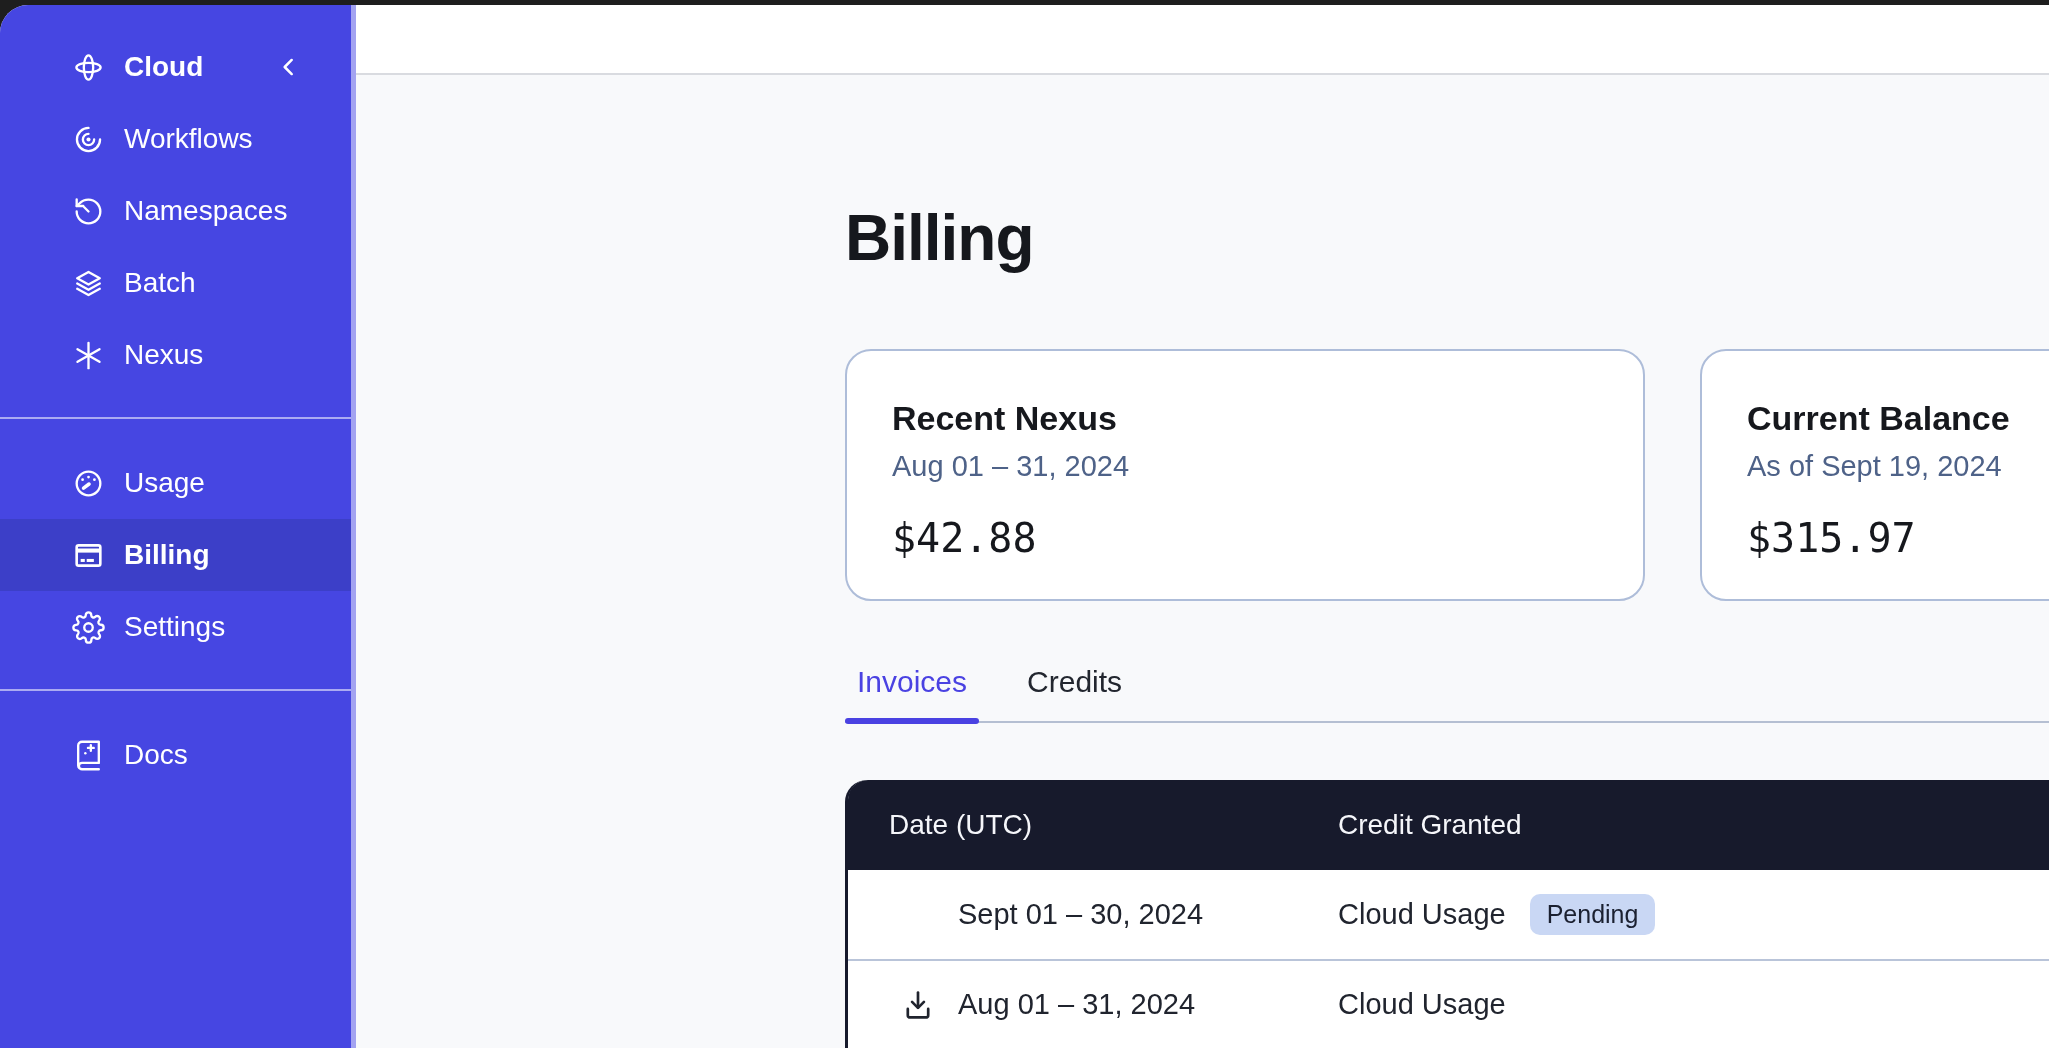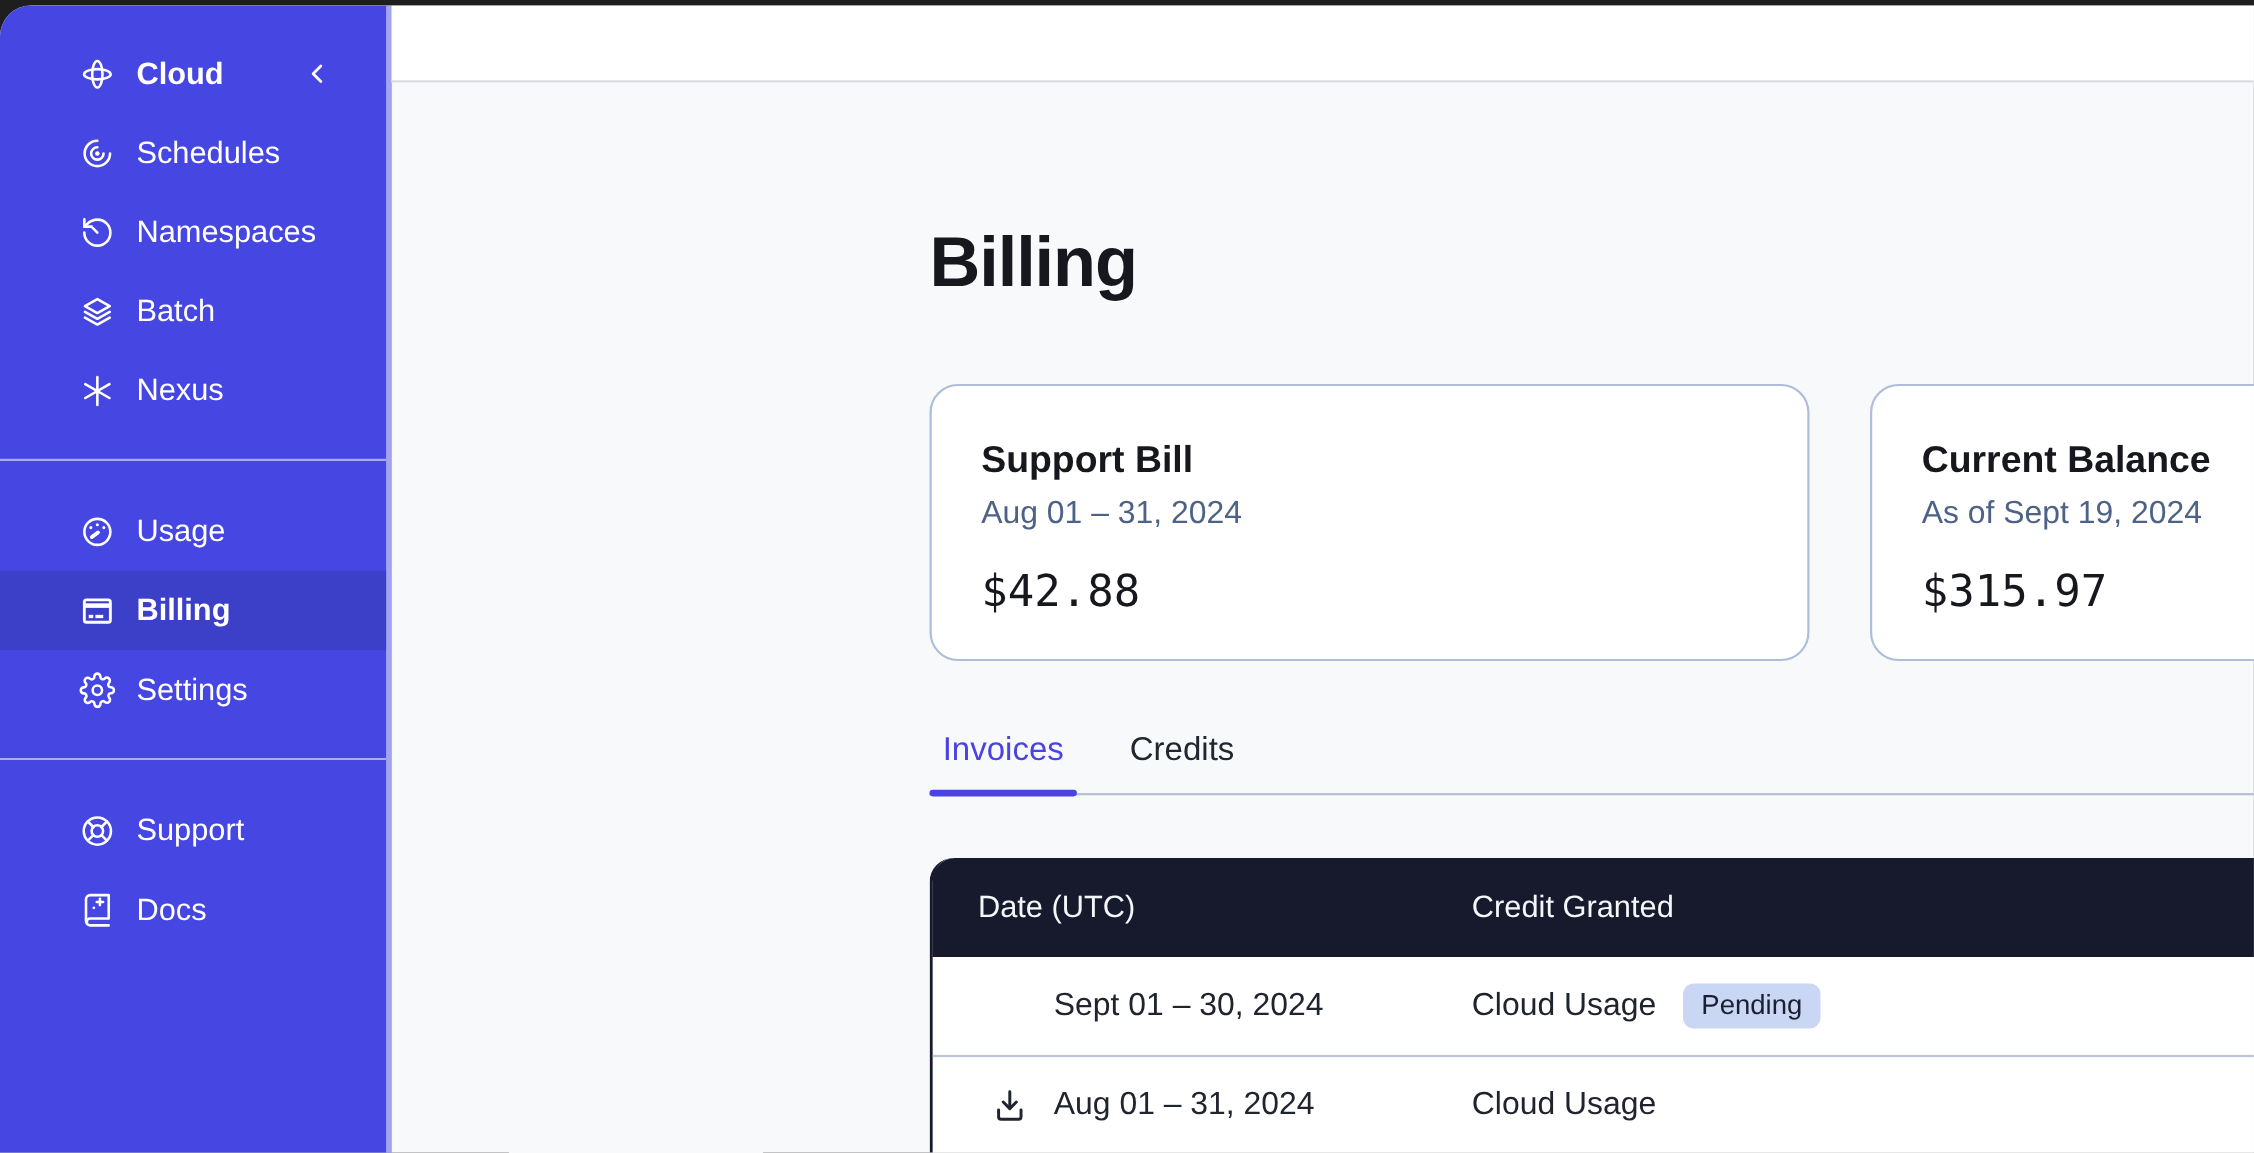--- a/index.html
+++ b/index.html
@@ -94,21 +94,21 @@
     </div>
 
     <div class="nav-item">
       <span class="nav-icon">
         <svg viewBox="0 0 24 24">
             <circle cx="12" cy="12" r="1.5" fill="currentColor" stroke="none"></circle>
             <path d="M12 7.9a4.1 4.1 0 1 0 4.1 4.1"></path>
             <path d="M12 3.6a8.4 8.4 0 1 0 8.4 8.4"></path>
           </svg>
       </span>
-      <span>Schedules</span>
+      <span>Workflows</span>
     </div>
 
     <div class="nav-item">
       <span class="nav-icon">
         <svg viewBox="0 0 24 24">
             <path d="M3.4 12a8.6 8.6 0 1 0 8.6-8.6 9.3 9.3 0 0 0-6.5 2.7L3.4 8"></path>
             <path d="M3.4 3.2v4.8h4.8"></path>
             <path d="M12 12 8.9 8.9"></path>
           </svg>
       </span>
@@ -170,33 +170,20 @@
         <svg viewBox="0 0 24 24">
             <circle cx="12" cy="12" r="3.1"></circle>
             <path d="M19.4 15a1.65 1.65 0 0 0 .33 1.82l.06.06a2 2 0 0 1 0 2.83 2 2 0 0 1-2.83 0l-.06-.06a1.65 1.65 0 0 0-1.82-.33 1.65 1.65 0 0 0-1 1.51V21a2 2 0 0 1-2 2 2 2 0 0 1-2-2v-.09A1.65 1.65 0 0 0 9 19.4a1.65 1.65 0 0 0-1.82.33l-.06.06a2 2 0 0 1-2.83 0 2 2 0 0 1 0-2.83l.06-.06a1.65 1.65 0 0 0 .33-1.82 1.65 1.65 0 0 0-1.51-1H3a2 2 0 0 1-2-2 2 2 0 0 1 2-2h.09A1.65 1.65 0 0 0 4.6 9a1.65 1.65 0 0 0-.33-1.82l-.06-.06a2 2 0 0 1 0-2.83 2 2 0 0 1 2.83 0l.06.06a1.65 1.65 0 0 0 1.82.33H9a1.65 1.65 0 0 0 1-1.51V3a2 2 0 0 1 2-2 2 2 0 0 1 2 2v.09a1.65 1.65 0 0 0 1 1.51 1.65 1.65 0 0 0 1.82-.33l.06-.06a2 2 0 0 1 2.83 0 2 2 0 0 1 0 2.83l-.06.06a1.65 1.65 0 0 0-.33 1.82V9a1.65 1.65 0 0 0 1.51 1H21a2 2 0 0 1 2 2 2 2 0 0 1-2 2h-.09a1.65 1.65 0 0 0-1.51 1z"></path>
           </svg>
       </span>
       <span>Settings</span>
     </div>
 
     <hr class="nav-divider">
 
-    <div class="nav-item">
-      <span class="nav-icon">
-        <svg viewBox="0 0 24 24">
-            <circle cx="12" cy="12" r="9"></circle>
-            <circle cx="12" cy="12" r="3.8"></circle>
-            <path d="M5.7 5.7 9.3 9.3"></path>
-            <path d="M18.3 5.7 14.7 9.3"></path>
-            <path d="M5.7 18.3 9.3 14.7"></path>
-            <path d="M18.3 18.3 14.7 14.7"></path>
-          </svg>
-      </span>
-      <span>Support</span>
-    </div>
 
     <div class="nav-item">
       <span class="nav-icon">
         <svg viewBox="0 0 24 24">
             <path d="M19.5 22H7.3a2.8 2.8 0 0 1-2.8-2.8V4.8A2.8 2.8 0 0 1 7.3 2h12.2v15.4H7.3a2.3 2.3 0 0 0 0 4.6h12.2z"></path>
             <path d="M11.6 6.5h4.2"></path>
             <path d="M13.7 4.4v4.2"></path>
             <circle cx="9.7" cy="10.4" r="0.9" fill="currentColor" stroke="none"></circle>
           </svg>
       </span>
@@ -208,21 +195,21 @@
 
   <div class="main">
     <header class="topbar"></header>
 
     <div class="content">
 
       <h1 class="page-title">Billing</h1>
 
       <div class="cards">
         <div class="card">
-          <div class="card-title">Support Bill</div>
+          <div class="card-title">Recent Nexus</div>
           <div class="card-subtitle">Aug 01 – 31, 2024</div>
           <div class="card-amount">$42.88</div>
         </div>
         <div class="card">
           <div class="card-title">Current Balance</div>
           <div class="card-subtitle">As of Sept 19, 2024</div>
           <div class="card-amount">$315.97</div>
         </div>
       </div>
 

